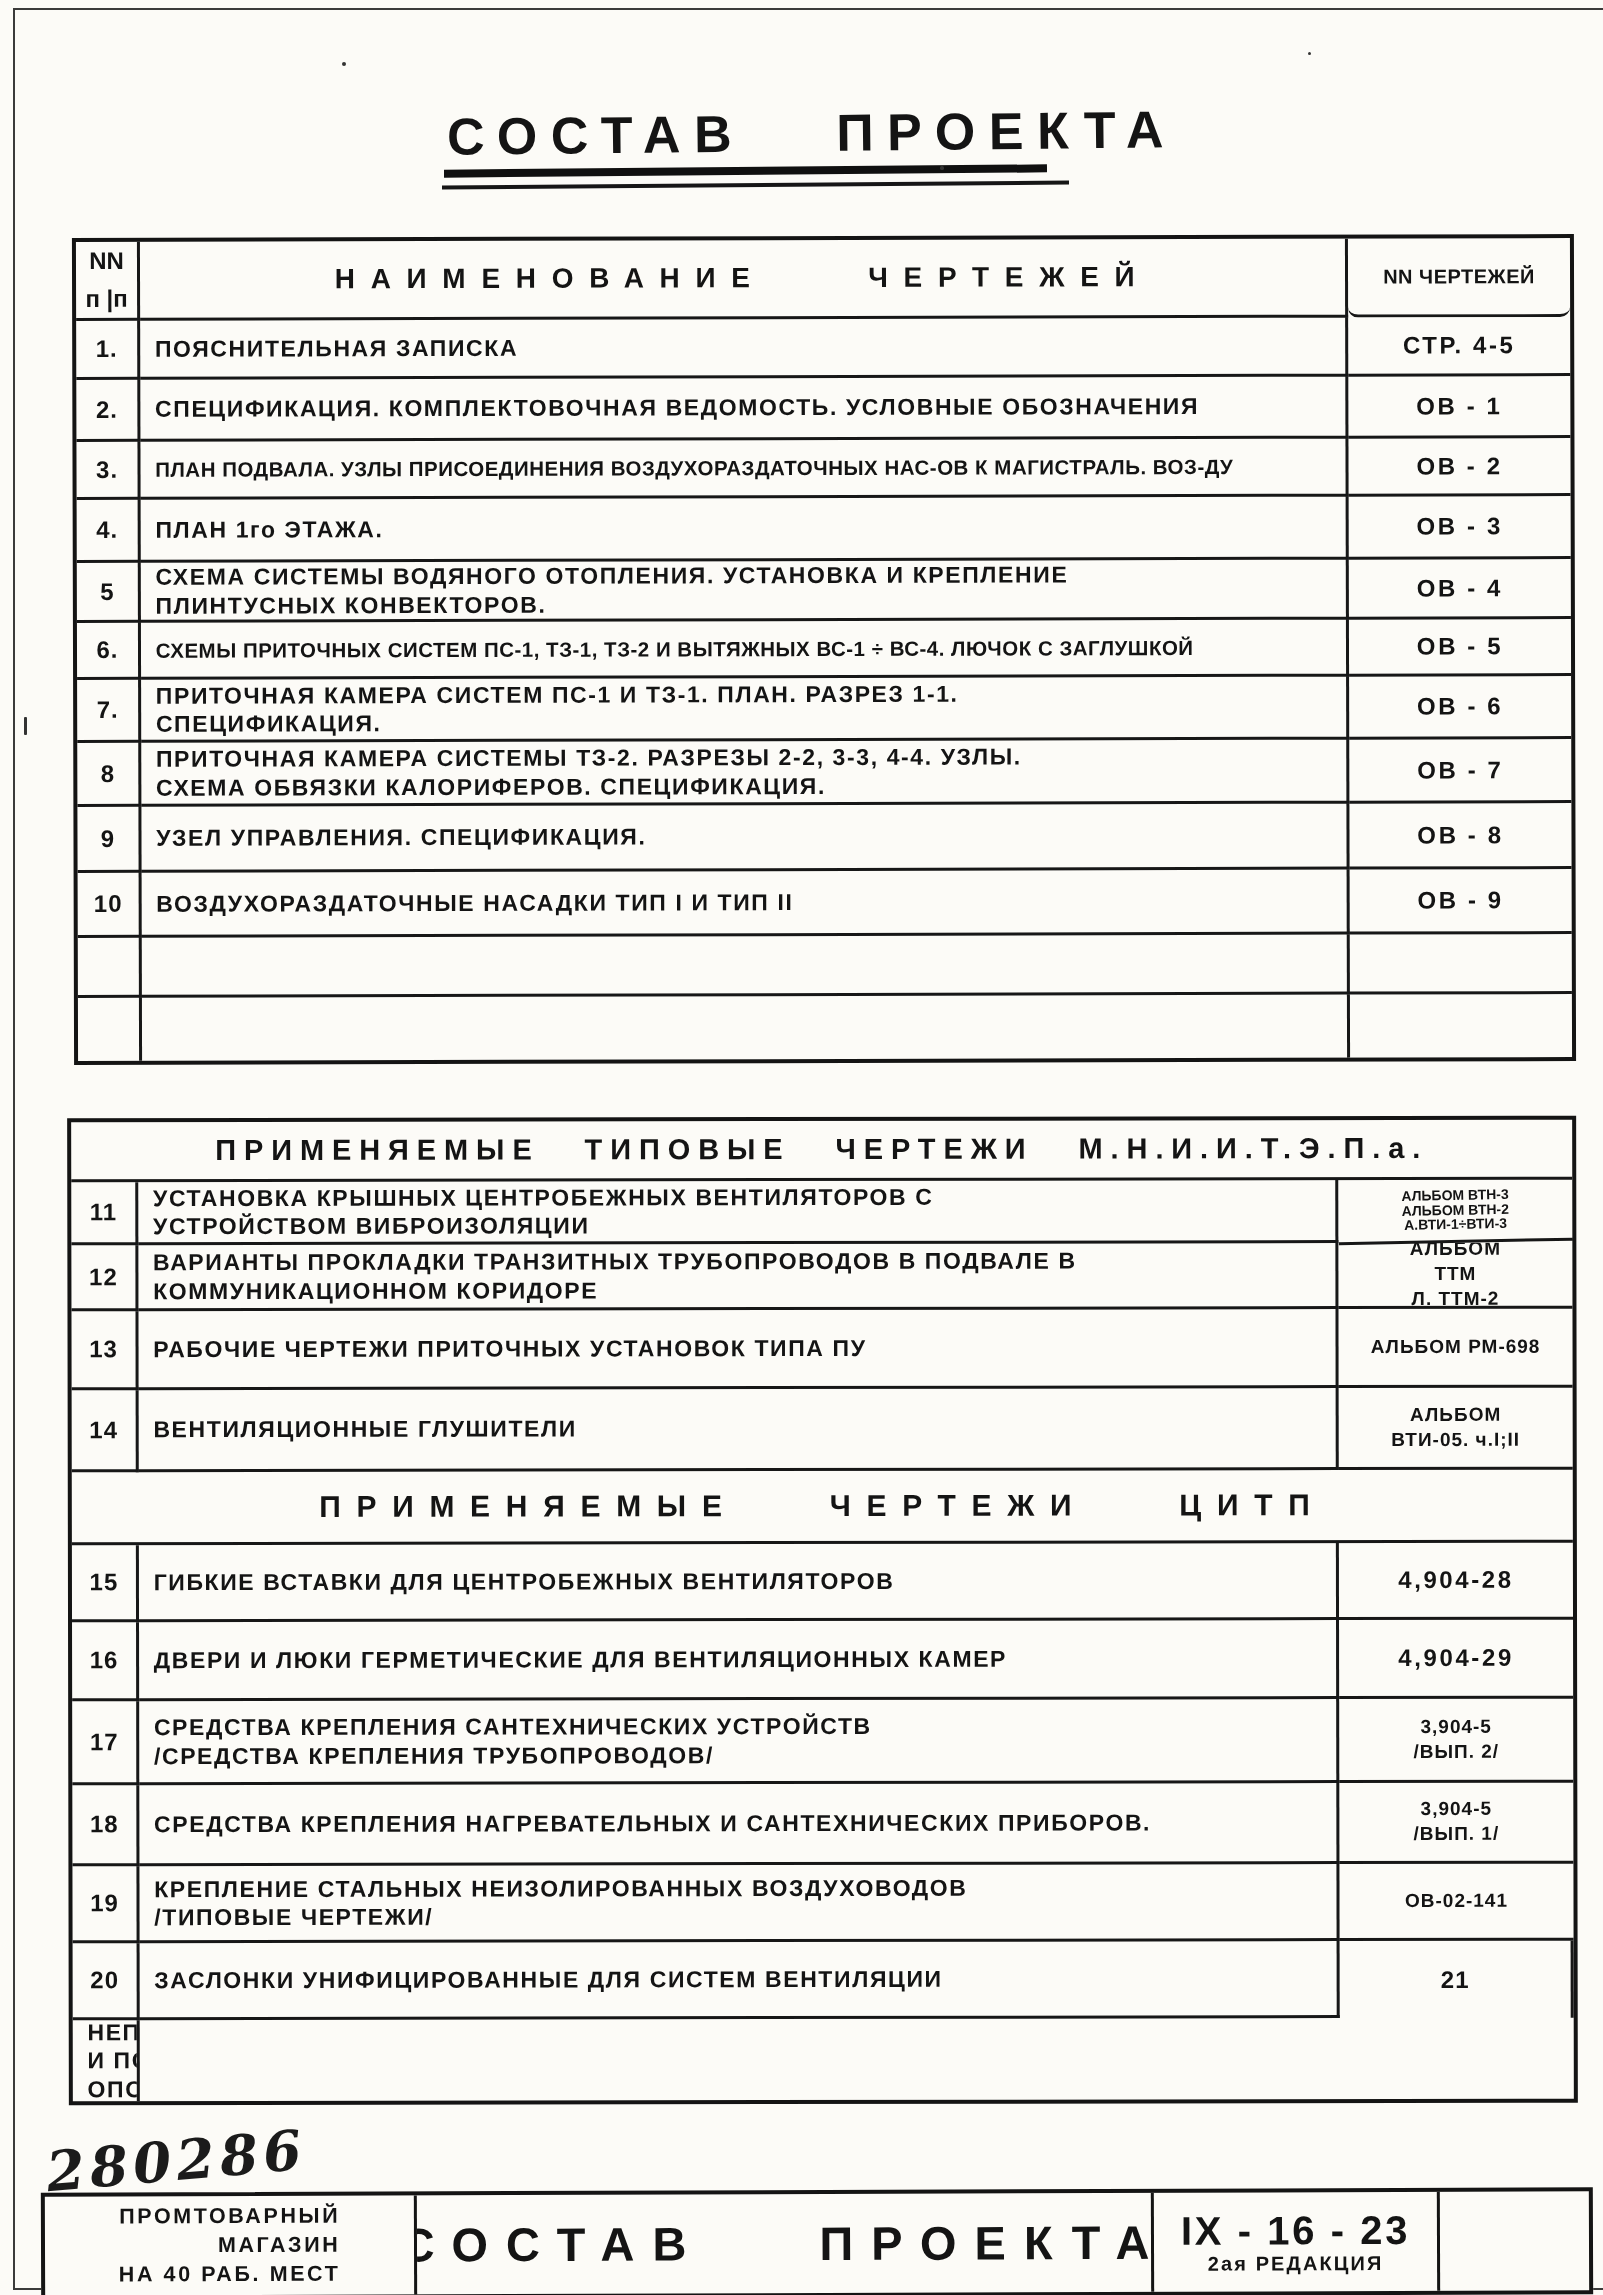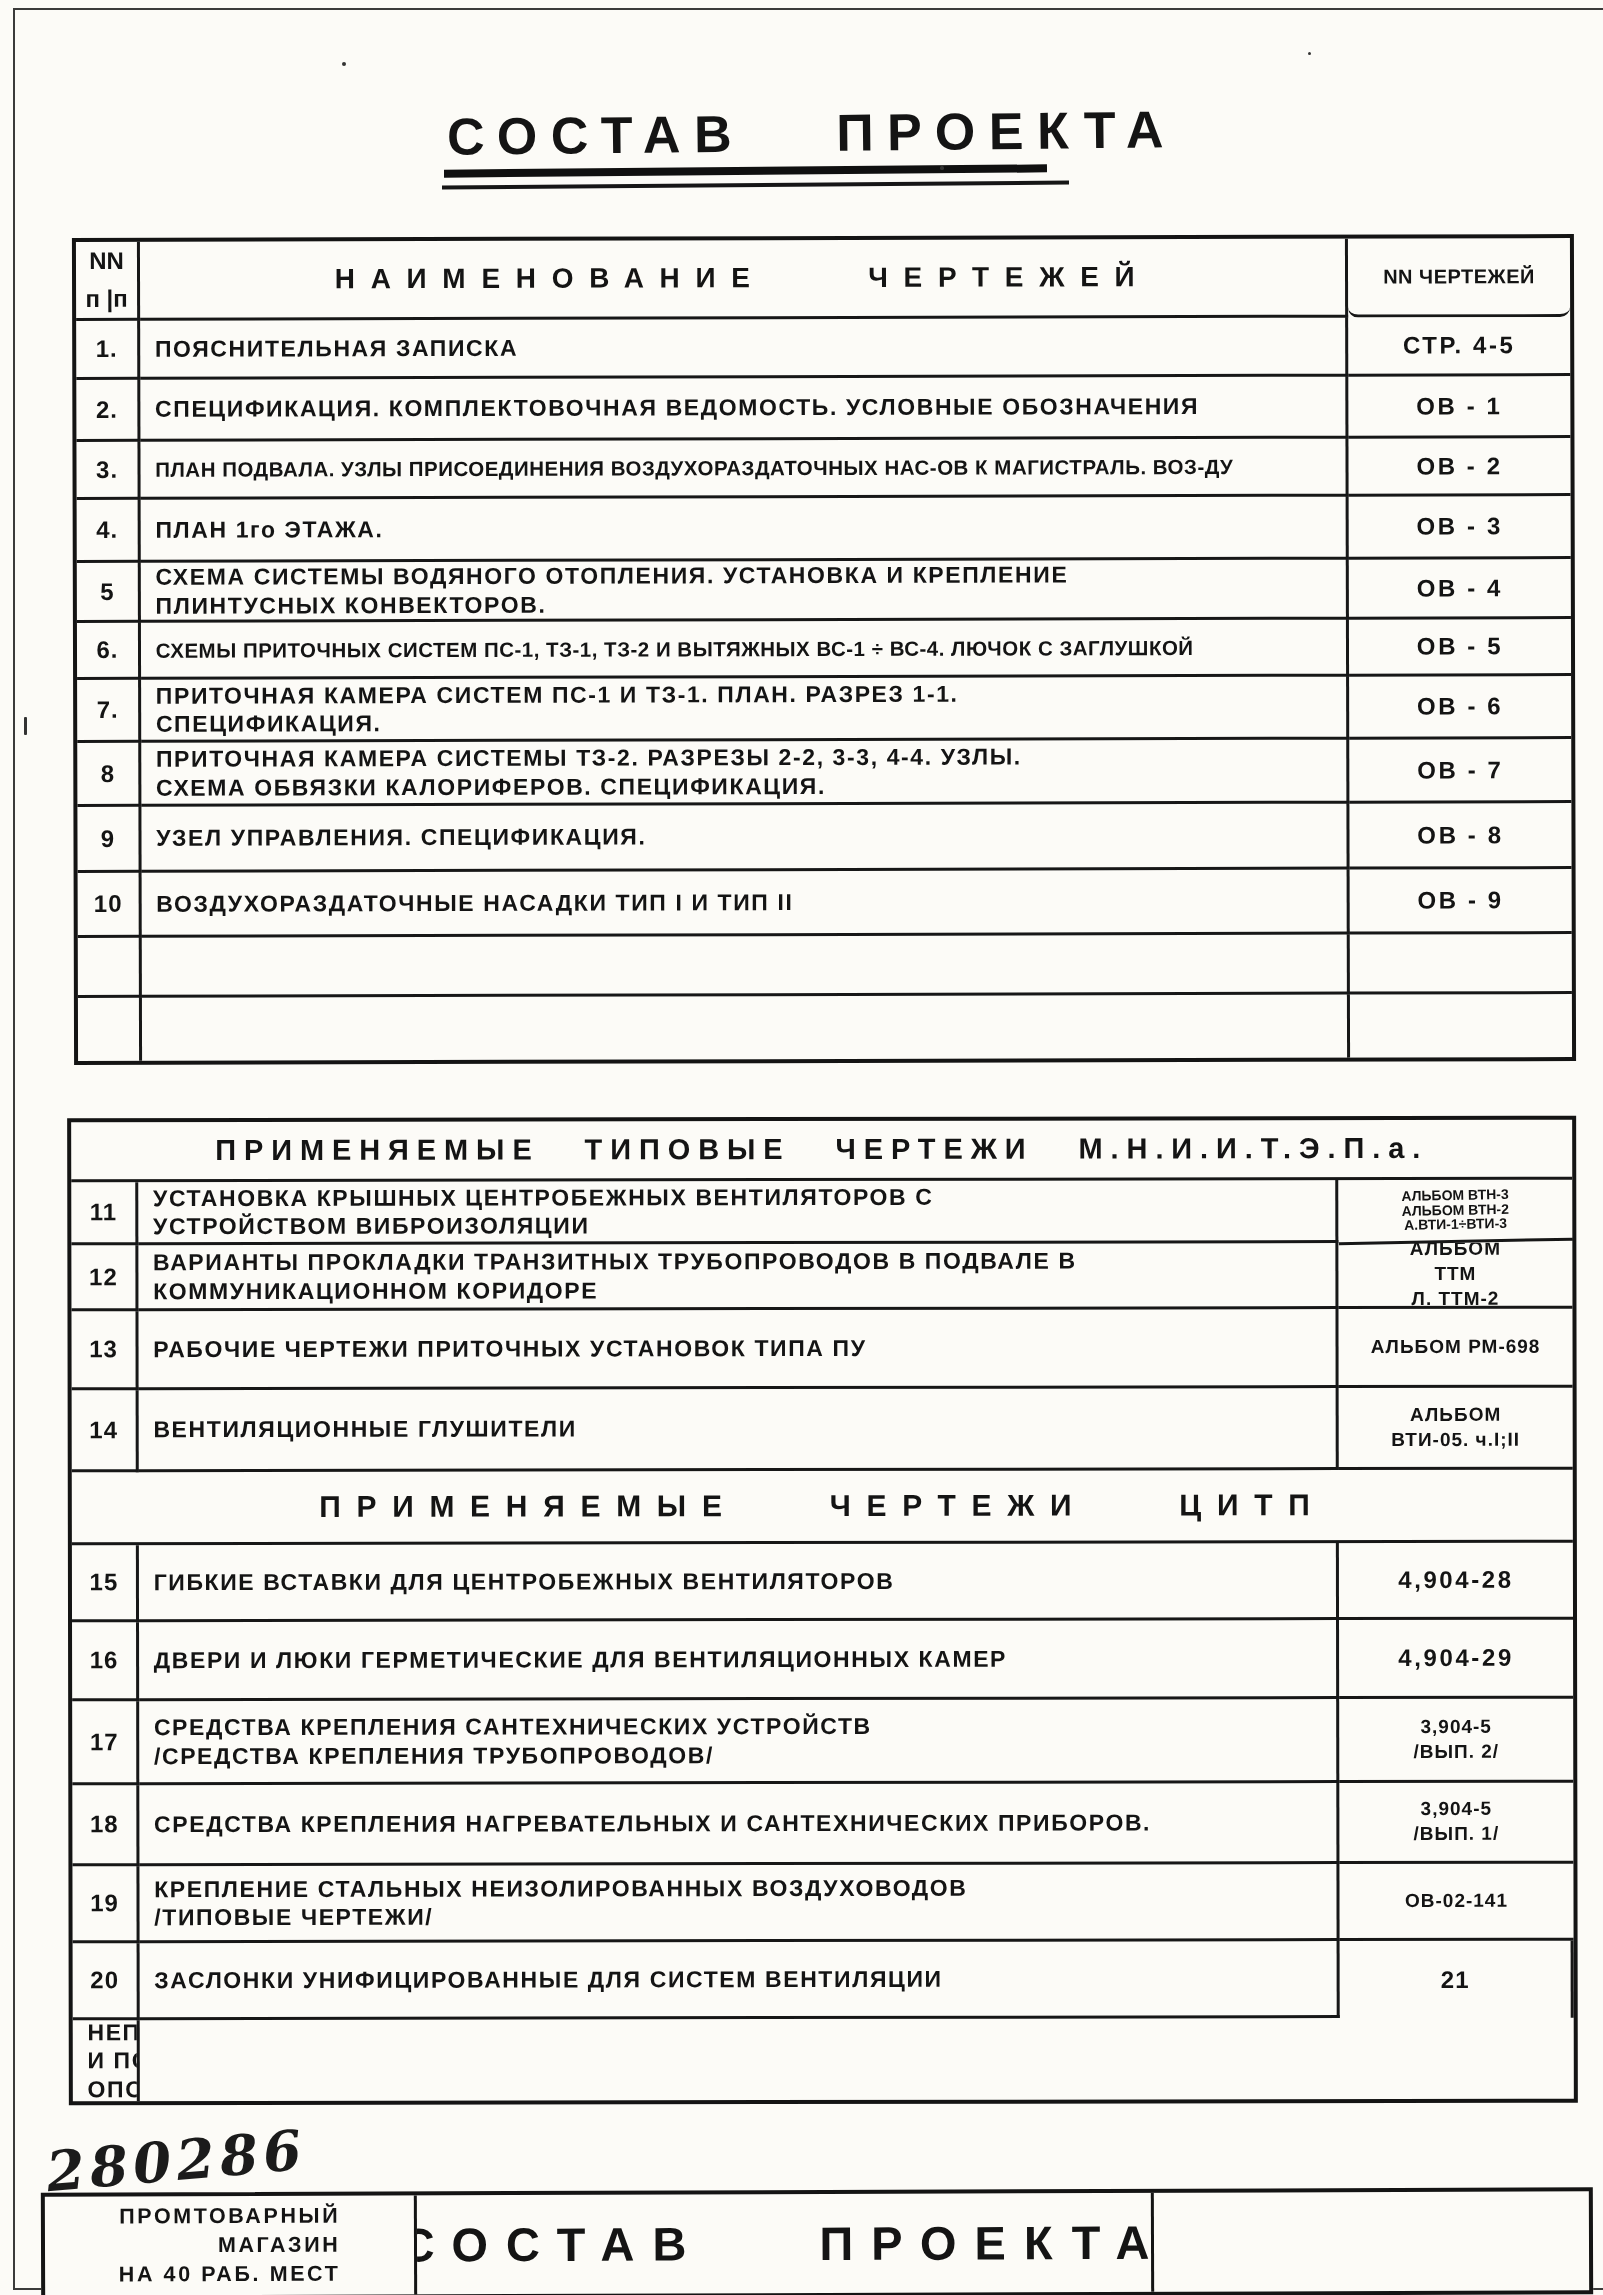--- a/index.html
+++ b/index.html
@@ -191,20 +191,24 @@
 
   <div class="tblock">
     <div class="tb-c">
       <div class="tb-project">ПРОМТОВАРНЫЙ
 МАГАЗИН
 НА 40 РАБ. МЕСТ</div>
     </div>
     <div class="tb-c">
       <div class="tb-title">СОСТАВ ПРОЕКТА</div>
     </div>
+    <div class="tb-c">
+      <div class="tb-code">IX - 16 - 23</div>
+      <div class="tb-rev">2ая РЕДАКЦИЯ</div>
+    </div>
     <div class="tb-c last"></div>
   </div>
 
   <div class="speck sp1"></div>
   <div class="speck sp2"></div>
   <div class="speck sp3"></div>
   <div class="speck sp4"></div>
 </div>
 
 

